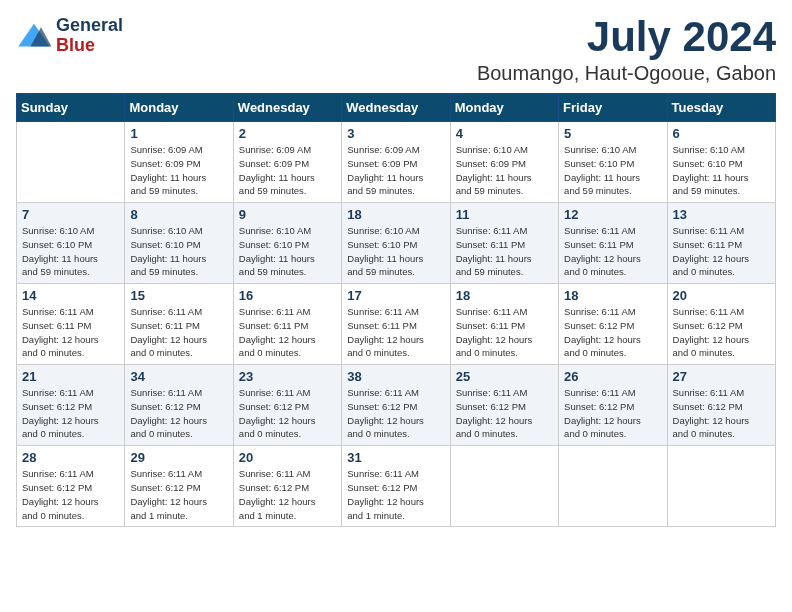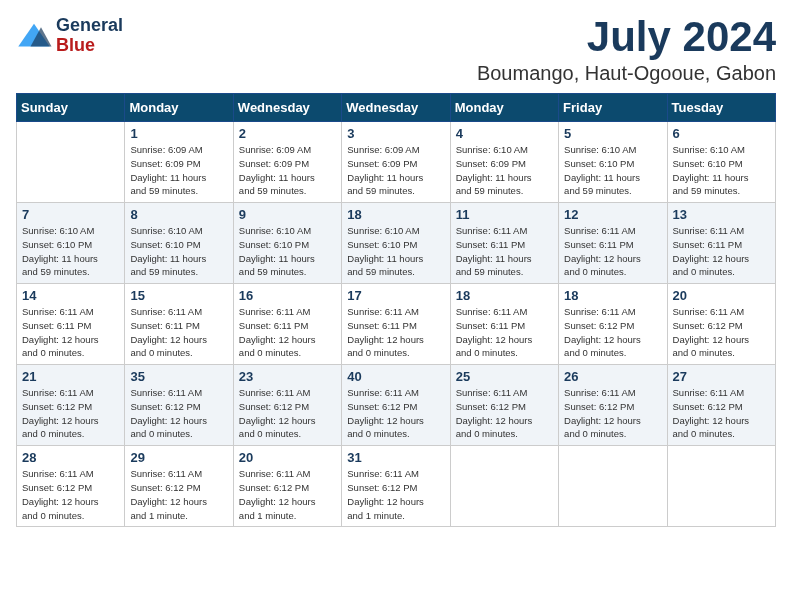--- a/index.html
+++ b/index.html
@@ -274,35 +274,35 @@
       </tr>
       <tr class="row-shaded">
         <td>
           <span class="day-number">21</span>
           <div class="day-info" style="white-space: pre-line;">Sunrise: 6:11 AM
 Sunset: 6:12 PM
 Daylight: 12 hours
 and 0 minutes.</div>
         </td>
         <td>
-          <span class="day-number">35</span>
+          <span class="day-number">34</span>
           <div class="day-info" style="white-space: pre-line;">Sunrise: 6:11 AM
 Sunset: 6:12 PM
 Daylight: 12 hours
 and 0 minutes.</div>
         </td>
         <td>
           <span class="day-number">23</span>
           <div class="day-info" style="white-space: pre-line;">Sunrise: 6:11 AM
 Sunset: 6:12 PM
 Daylight: 12 hours
 and 0 minutes.</div>
         </td>
         <td>
-          <span class="day-number">40</span>
+          <span class="day-number">38</span>
           <div class="day-info" style="white-space: pre-line;">Sunrise: 6:11 AM
 Sunset: 6:12 PM
 Daylight: 12 hours
 and 0 minutes.</div>
         </td>
         <td>
           <span class="day-number">25</span>
           <div class="day-info" style="white-space: pre-line;">Sunrise: 6:11 AM
 Sunset: 6:12 PM
 Daylight: 12 hours

